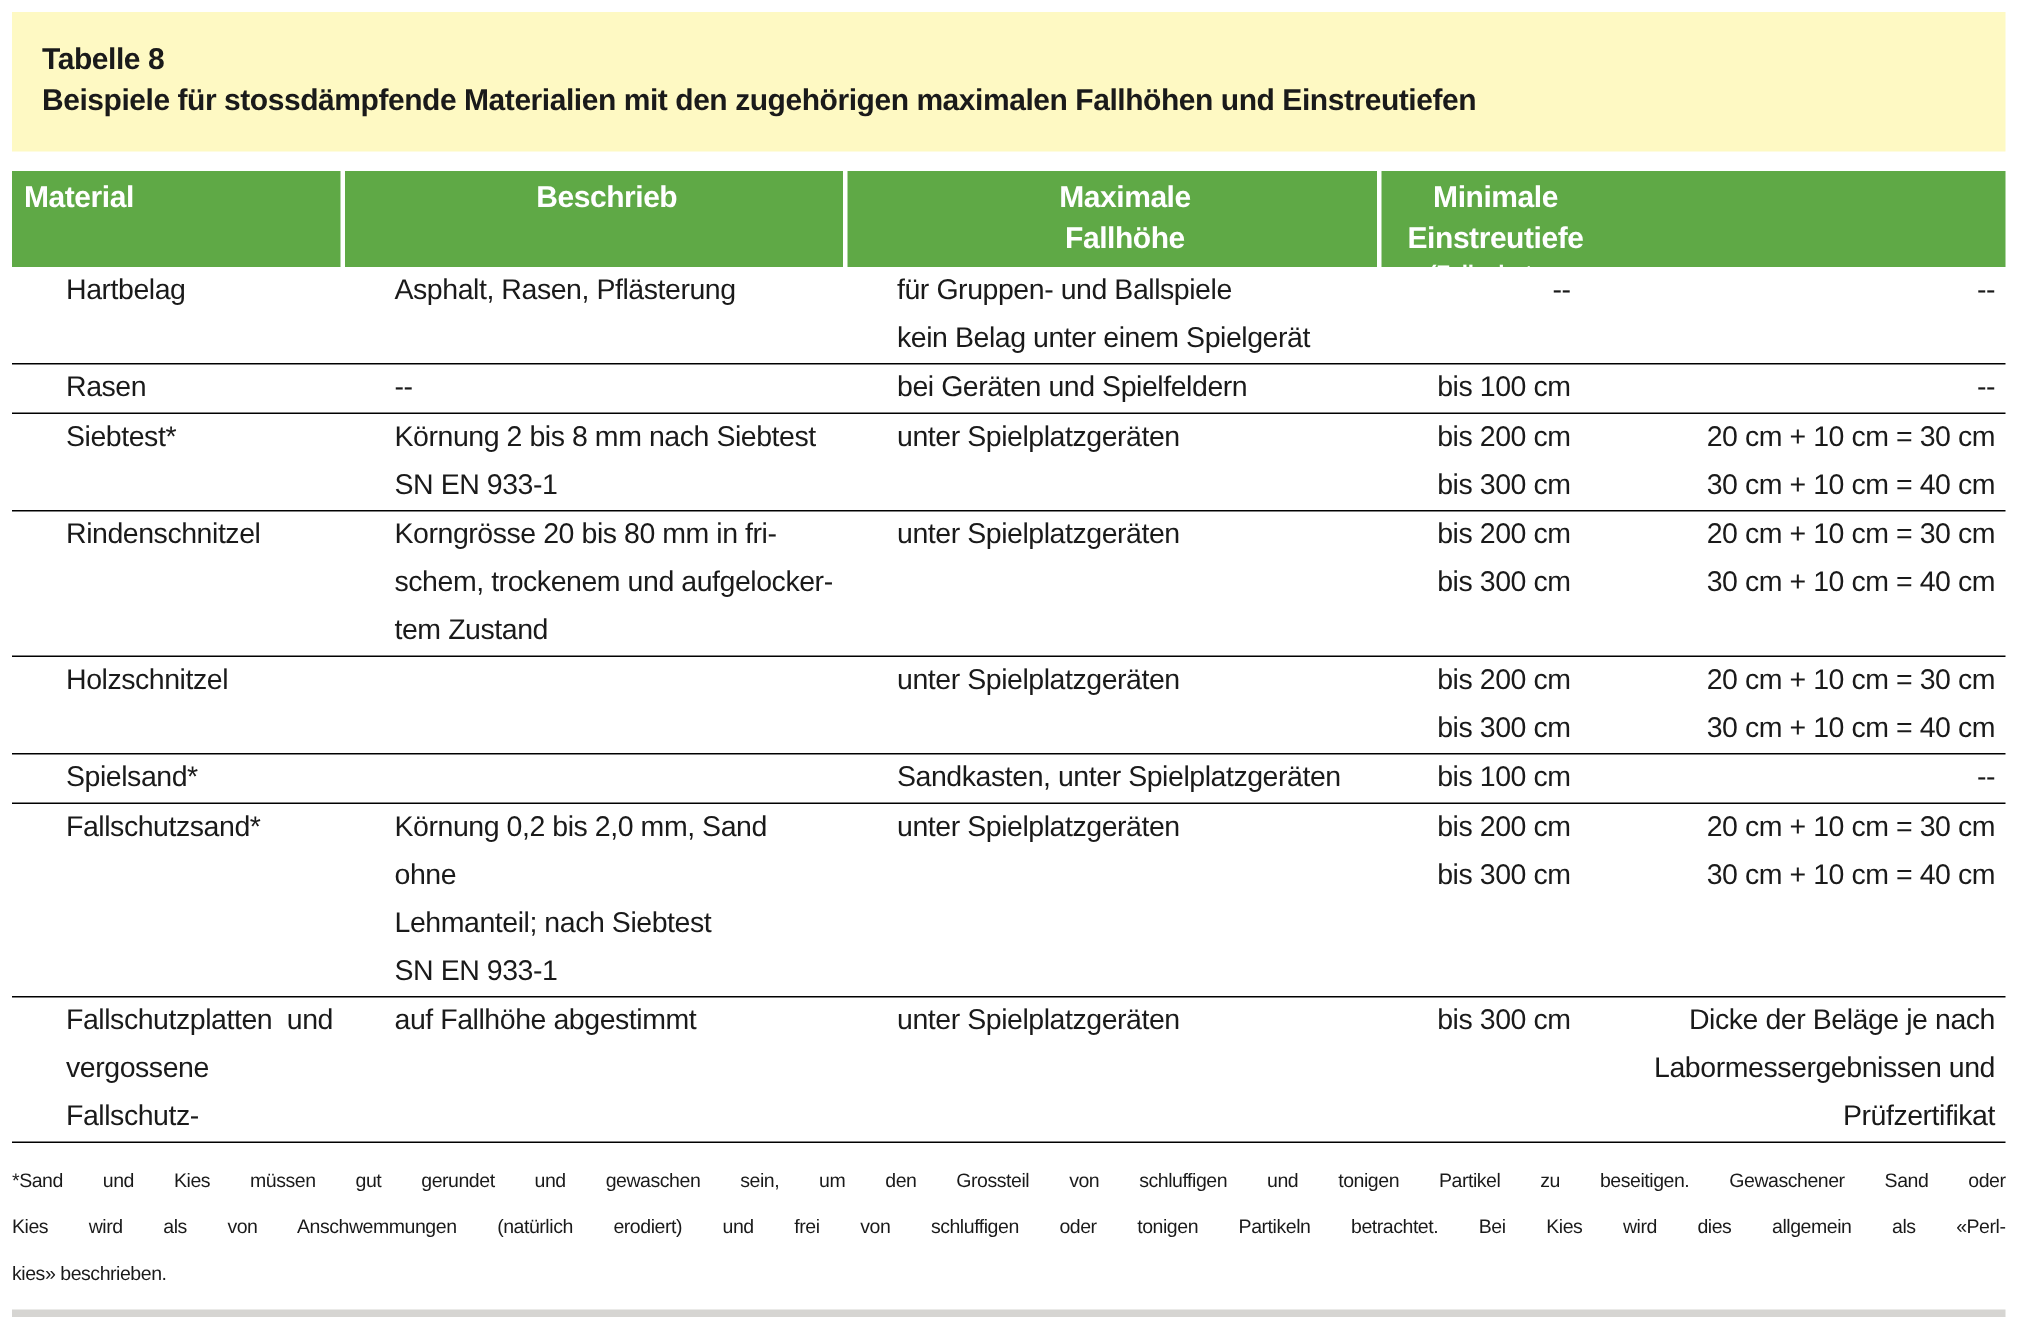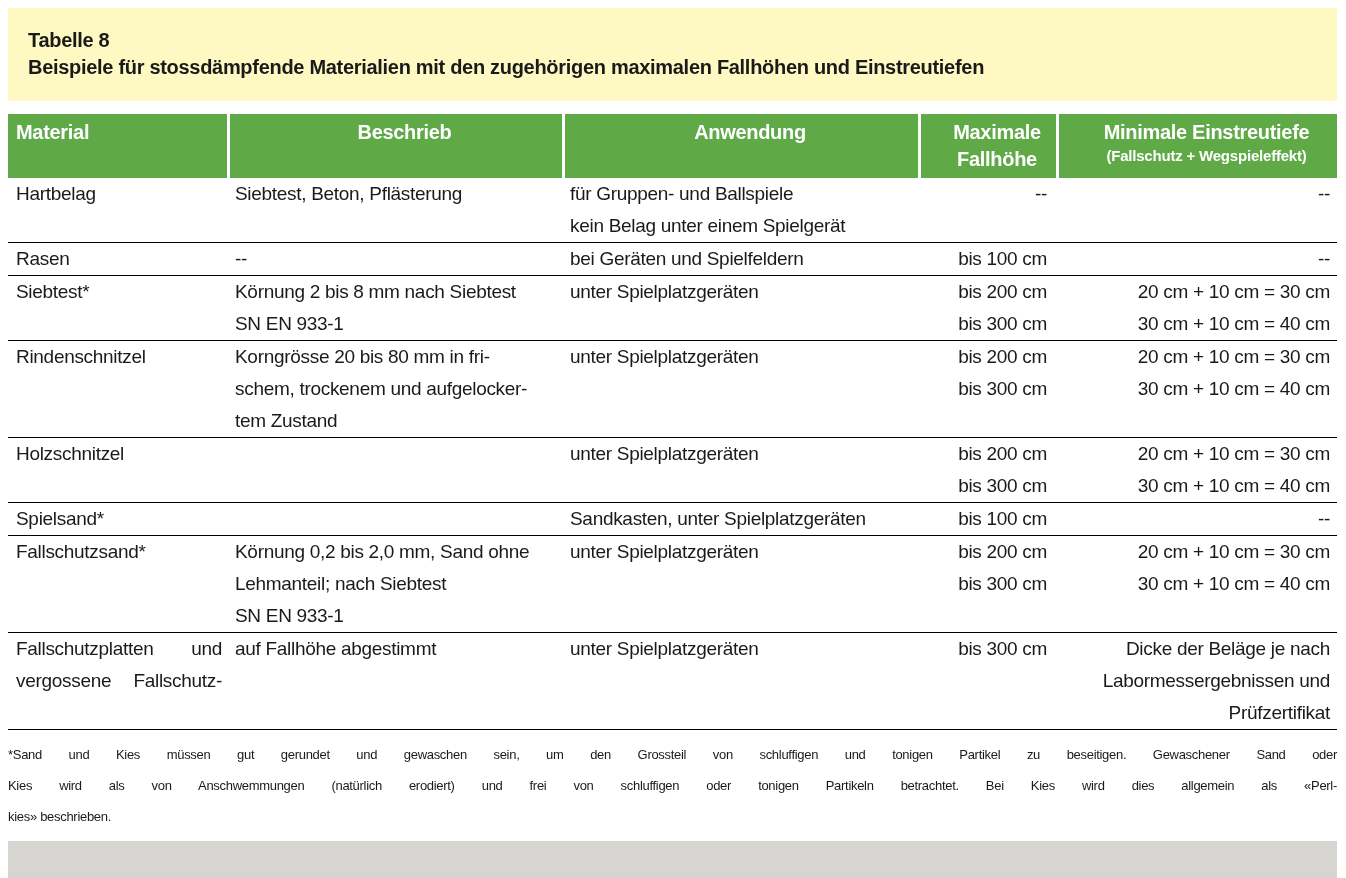--- a/index.html
+++ b/index.html
@@ -37,21 +37,21 @@
     font-weight: bold;
     font-size: 20px;
     height: 64px;
   }
   .th { padding-top: 5px; text-align: center; line-height: 27px; padding-left: 17px; }
   .th + .th { border-left: 3px solid #ffffff; }
   .th-material { text-align: left; padding-left: 8px; }
   .th-sub { font-size: 15px; line-height: 20px; letter-spacing: -0.2px; }
 
   .trow { border-bottom: 1.5px solid #000000; font-size: 19px; }
-  .cell { line-height: 32px; }
+  .cell { line-height: 32px; margin-left: 28px; }
   .ln { min-height: 32px; }
   .c-mat { padding-left: 8px; padding-right: 5px; }
   .c-bes { padding-left: 8px; padding-right: 6px; }
   .c-anw { padding-left: 8px; padding-right: 6px; }
   .c-fal { text-align: right; padding-right: 9px; }
   .c-ein { text-align: right; padding-right: 7px; }
   .jl { text-align: justify; text-align-last: justify; }
 
   
   .footnote { padding-top: 9px; font-size: 13px; line-height: 31px; }
@@ -68,37 +68,36 @@
     <div class="top-band">
       <div class="t-label">Tabelle 8</div>
       <div class="t-title">Beispiele für stossdämpfende Materialien mit den zugehörigen maximalen Fallhöhen und Einstreutiefen</div>
     </div>
 
     <div class="tbl">
 
       <div class="grid-row thead">
         <div class="th th-material">Material</div>
         <div class="th">Beschrieb</div>
-        <div class="th">Anwendung</div>
         <div class="th">
           <div>Maximale</div>
           <div>Fallhöhe</div>
         </div>
         <div class="th">
           <div>Minimale Einstreutiefe</div>
           <div class="th-sub">(Fallschutz + Wegspieleffekt)</div>
         </div>
       </div>
 
       <div class="grid-row trow">
         <div class="cell c-mat">
             <div class="ln">Hartbelag</div>
           </div>
         <div class="cell c-bes">
-            <div class="ln">Siebtest, Beton, Pflästerung</div>
+            <div class="ln">Asphalt, Rasen, Pflästerung</div>
           </div>
         <div class="cell c-anw">
           <div class="ln">für Gruppen- und Ballspiele</div>
           <div class="ln">kein Belag unter einem Spielgerät</div>
         </div>
         <div class="cell c-fal">
             <div class="ln">--</div>
           </div>
         <div class="cell c-ein">
             <div class="ln">--</div>

